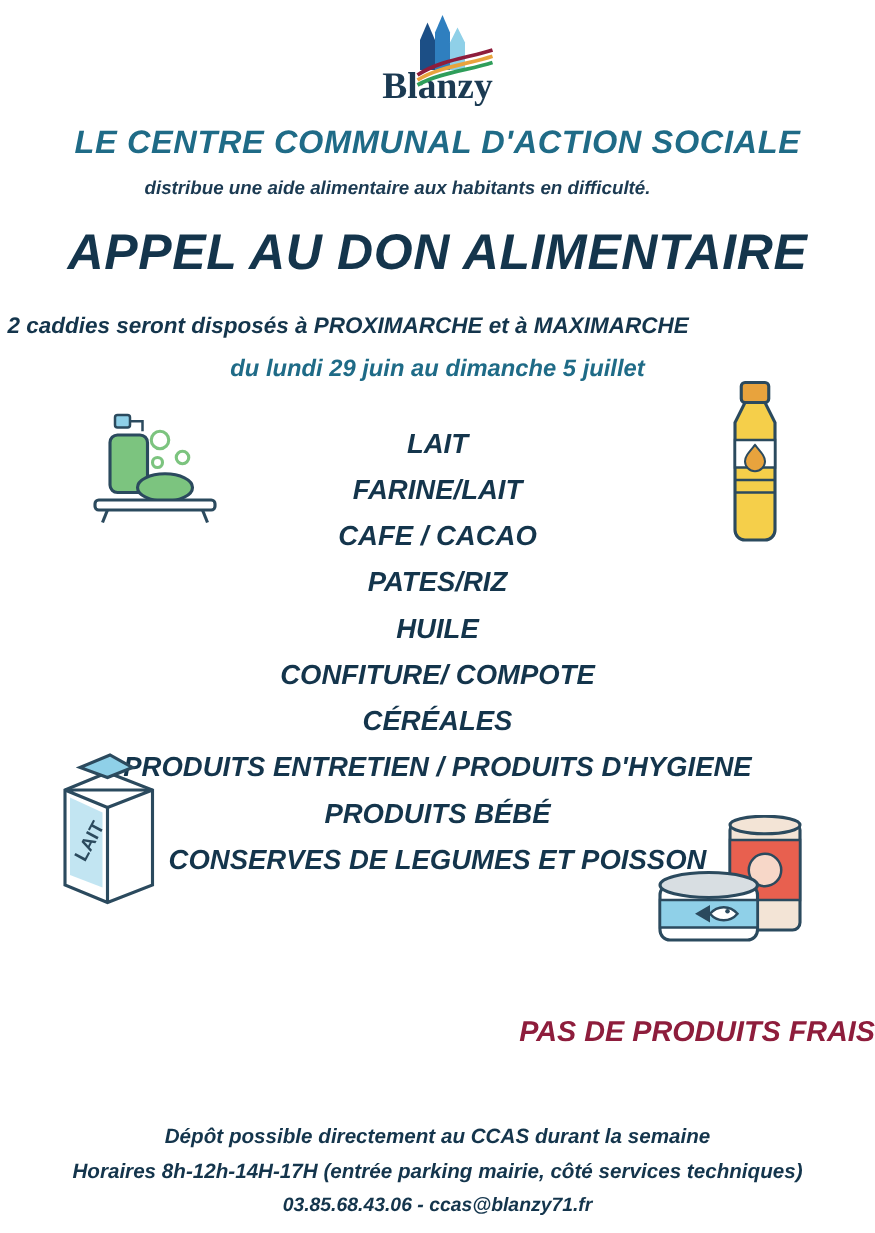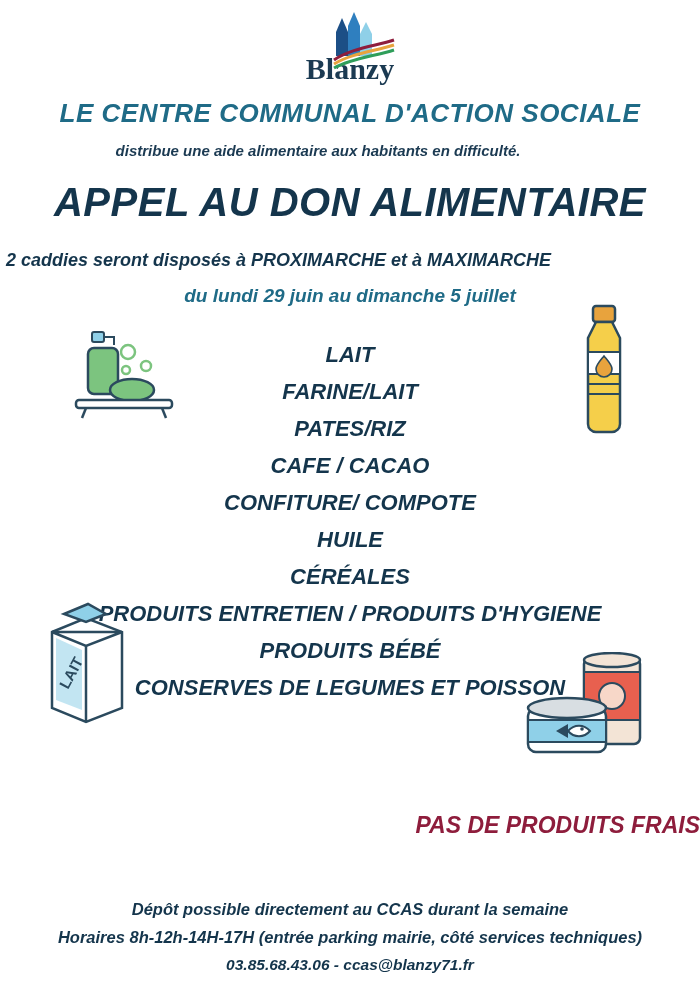--- a/index.html
+++ b/index.html
@@ -190,24 +190,24 @@
   <div class="title-main">LE CENTRE COMMUNAL D'ACTION SOCIALE</div>
   <div class="subtitle">distribue une aide alimentaire aux habitants en difficulté.</div>
   <div class="headline">APPEL AU DON ALIMENTAIRE</div>
   <div class="line-caddies">2 caddies seront disposés à PROXIMARCHE et à MAXIMARCHE</div>
   <div class="line-dates">du lundi 29 juin au dimanche 5 juillet</div>
 
   <div class="items">
     <ul>
       <li>LAIT</li>
       <li>FARINE/LAIT</li>
+      <li>CAFE / CACAO</li>
       <li>PATES/RIZ</li>
-      <li>CAFE / CACAO</li>
+      <li>HUILE</li>
       <li>CONFITURE/ COMPOTE</li>
-      <li>HUILE</li>
       <li>CÉRÉALES</li>
       <li>PRODUITS ENTRETIEN / PRODUITS D'HYGIENE</li>
       <li>PRODUITS BÉBÉ</li>
       <li>CONSERVES DE LEGUMES ET POISSON</li>
     </ul>
   </div>
 
   <div class="no-fresh">PAS DE PRODUITS FRAIS</div>
 
   <div class="footer">

